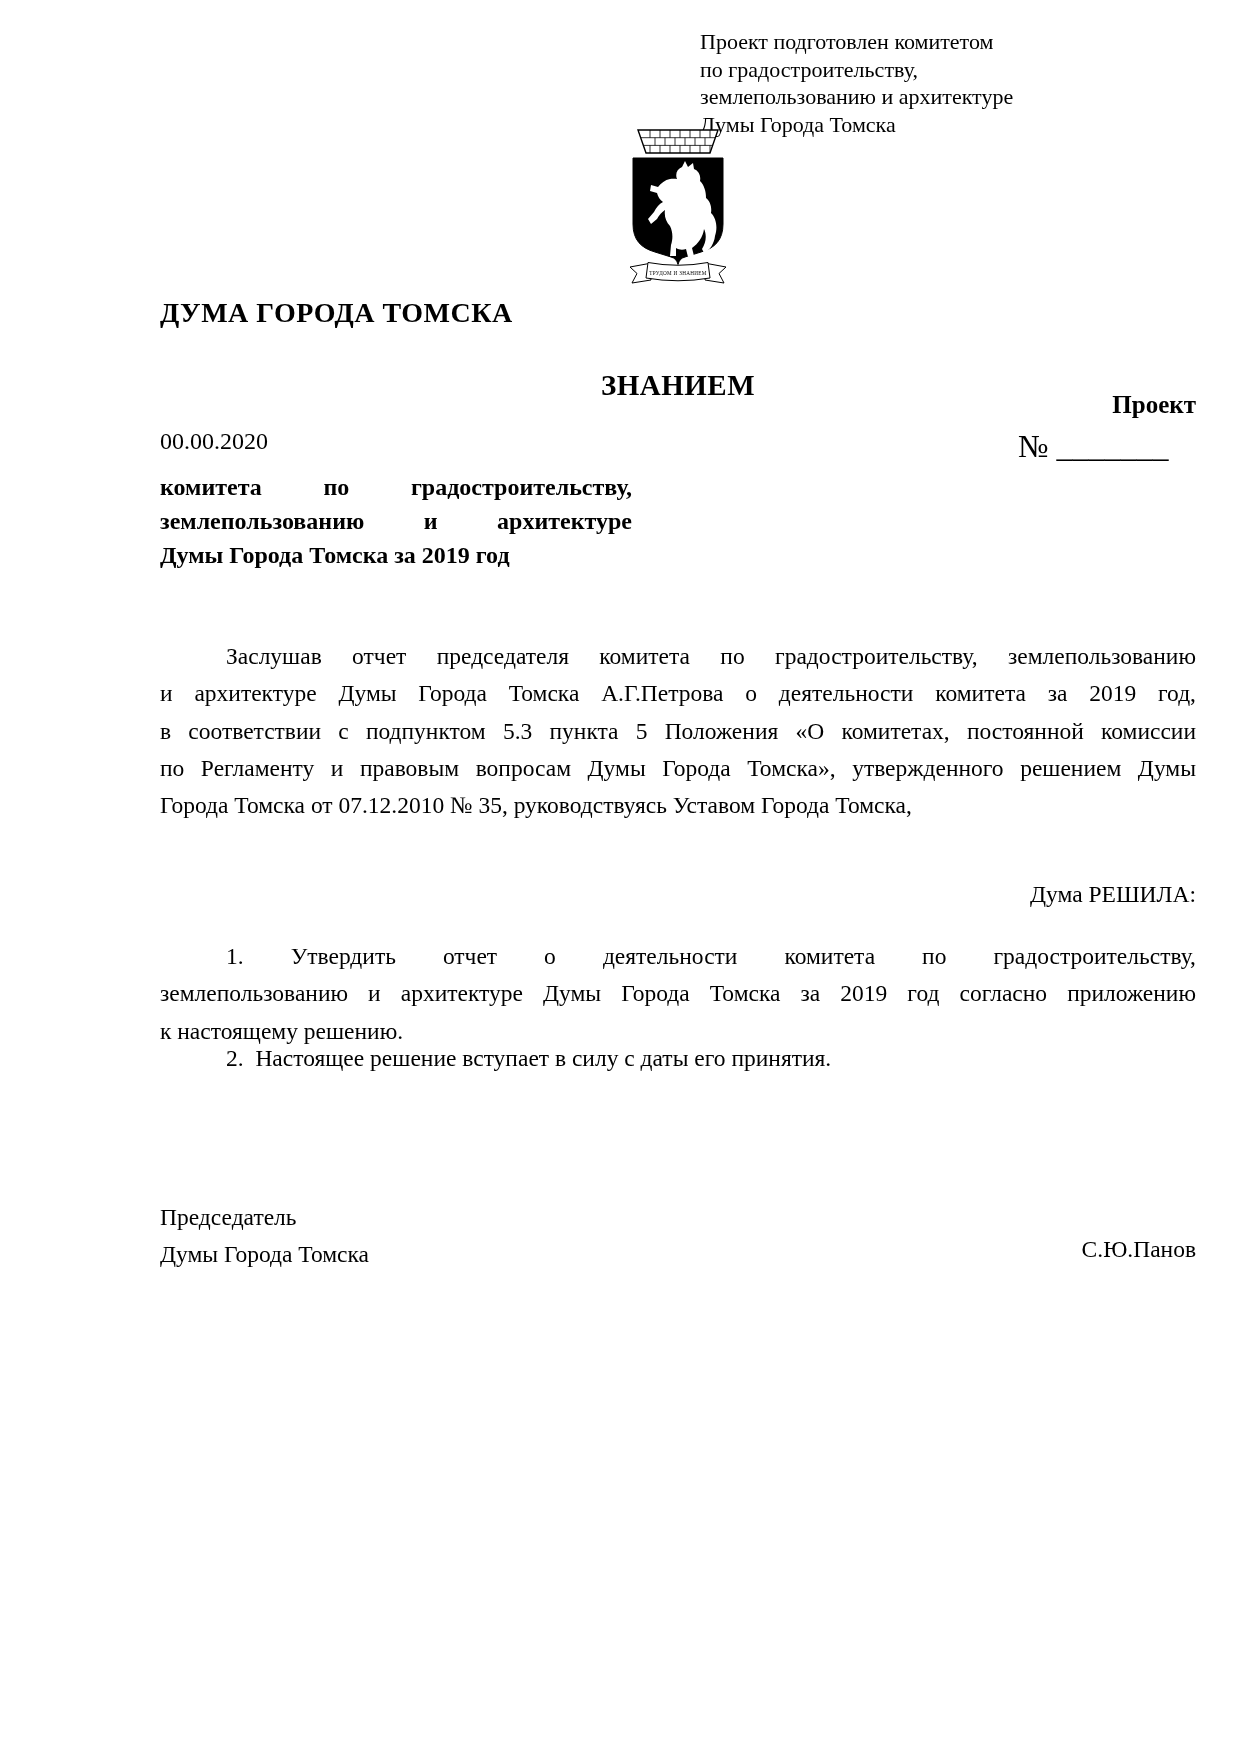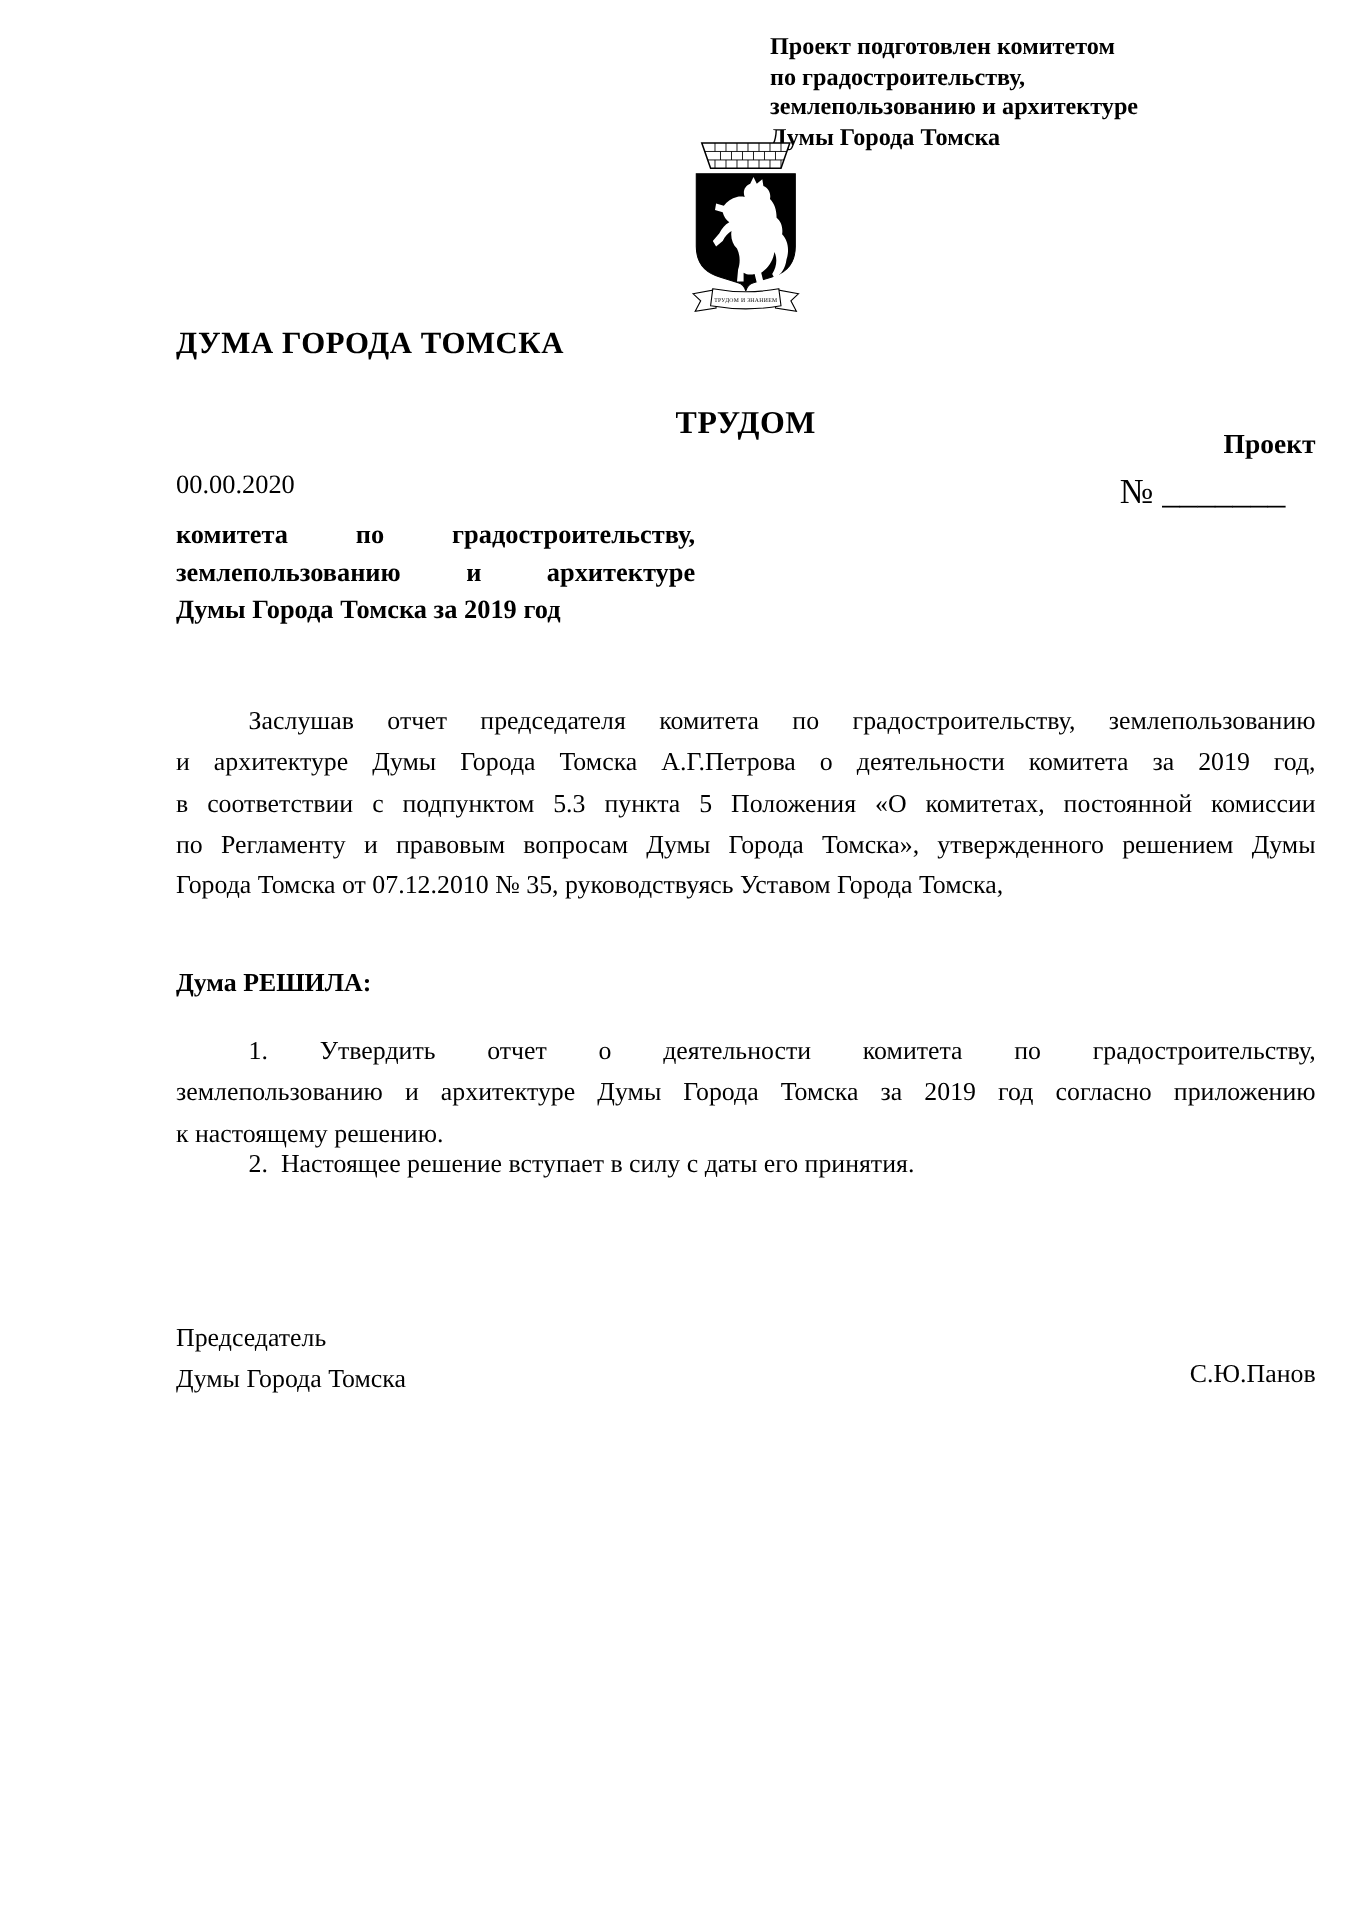--- a/index.html
+++ b/index.html
@@ -11,21 +11,21 @@
     background:#ffffff;
     color:#000000;
     font-family:"Liberation Serif","DejaVu Serif",serif;
     overflow:hidden;
   }
   .abs{position:absolute;}
 
   
   .prepared{
     left:700px; top:28px; width:440px;
-    font-weight:bold; font-size:22px; line-height:27.5px;
+    font-weight:normal; font-size:22px; line-height:27.5px;
   }
 
   
   .emblem{left:628px; top:112px; width:100px; height:177px;}
 
   
   .col{left:160px; width:1036px;}
 
   .org-title{top:297px; text-align:left; font-weight:bold; font-size:28px; letter-spacing:0.5px;}
   .doc-type{top:369px; text-align:center; font-weight:bold; font-size:29px; letter-spacing:0.5px;}
@@ -33,21 +33,21 @@
   .date{left:160px; top:428px; font-size:24px;font-family:Liberation Serif, serif;}
   .number{left:1018px; top:428px; font-size:32px;}
 
   .subject{
     left:160px; top:470px; width:472px;
     font-weight:bold; font-size:24px; line-height:34px;
   }
 
   .body-text{font-size:23.5px; line-height:37.3px;}
   .preamble{top:638px;}
-  .resolved{top:876px; text-align:left;font-weight:bold;}
+  .resolved{top:876px; text-align:right;}
   .item1{top:938px;}
   .item2{top:1040px;}
 
   .jline{text-align:justify; text-align-last:justify;}
   .jlast{text-align:justify; text-align-last:left;}
   .indent{padding-left:66px;}
   .plain{text-align:left;}
 
   .signature{left:160px; top:1199px; font-size:23.5px; line-height:37.3px;}
   .sig-name{top:1236px; text-align:right; font-size:23.5px;}
@@ -107,21 +107,21 @@
       <g fill="#ffffff" stroke="#000000" stroke-width="1">
         <path d="M2,155 L21,151.5 L23,168 L4,171 L9,161.5 Z"></path>
         <path d="M98,155 L79,151.5 L77,168 L96,171 L91,161.5 Z"></path>
         <path d="M20,150.5 Q50,156 80,150.5 L82,166 Q50,171.5 18,166 Z"></path>
       </g>
       <text x="50" y="162.5" text-anchor="middle" font-size="5.2" letter-spacing="0.3" fill="#000000" stroke="none">ТРУДОМ И ЗНАНИЕМ</text>
     </svg>
   </div>
 
   <div class="abs col org-title">ДУМА ГОРОДА ТОМСКА</div>
-  <div class="abs col doc-type">ТРУДОМ</div>
+  <div class="abs col doc-type">ЗНАНИЕМ</div>
 
   <div class="abs col draft">Проект</div>
 
   <div class="abs date">00.00.2020</div>
   <div class="abs number">№ _______</div>
 
   <div class="abs subject">
     <div class="jline">комитета по градостроительству,</div>
     <div class="jline">землепользованию и архитектуре</div>
     <div class="plain">Думы Города Томска за 2019 год</div>

